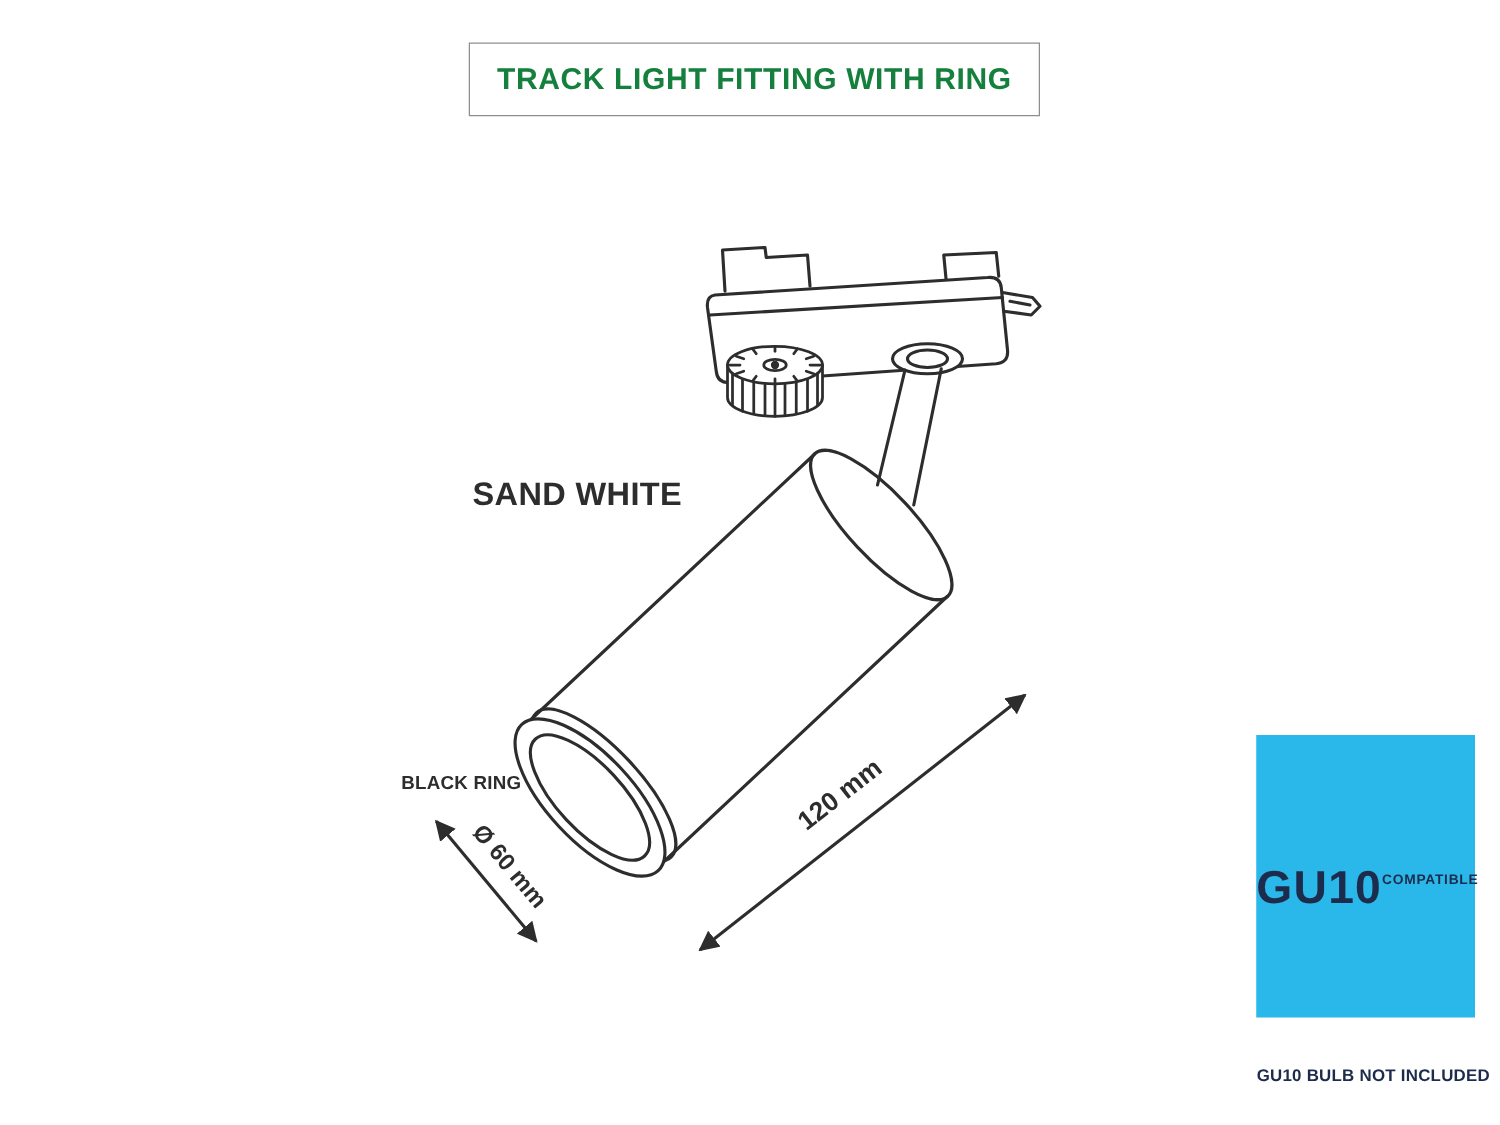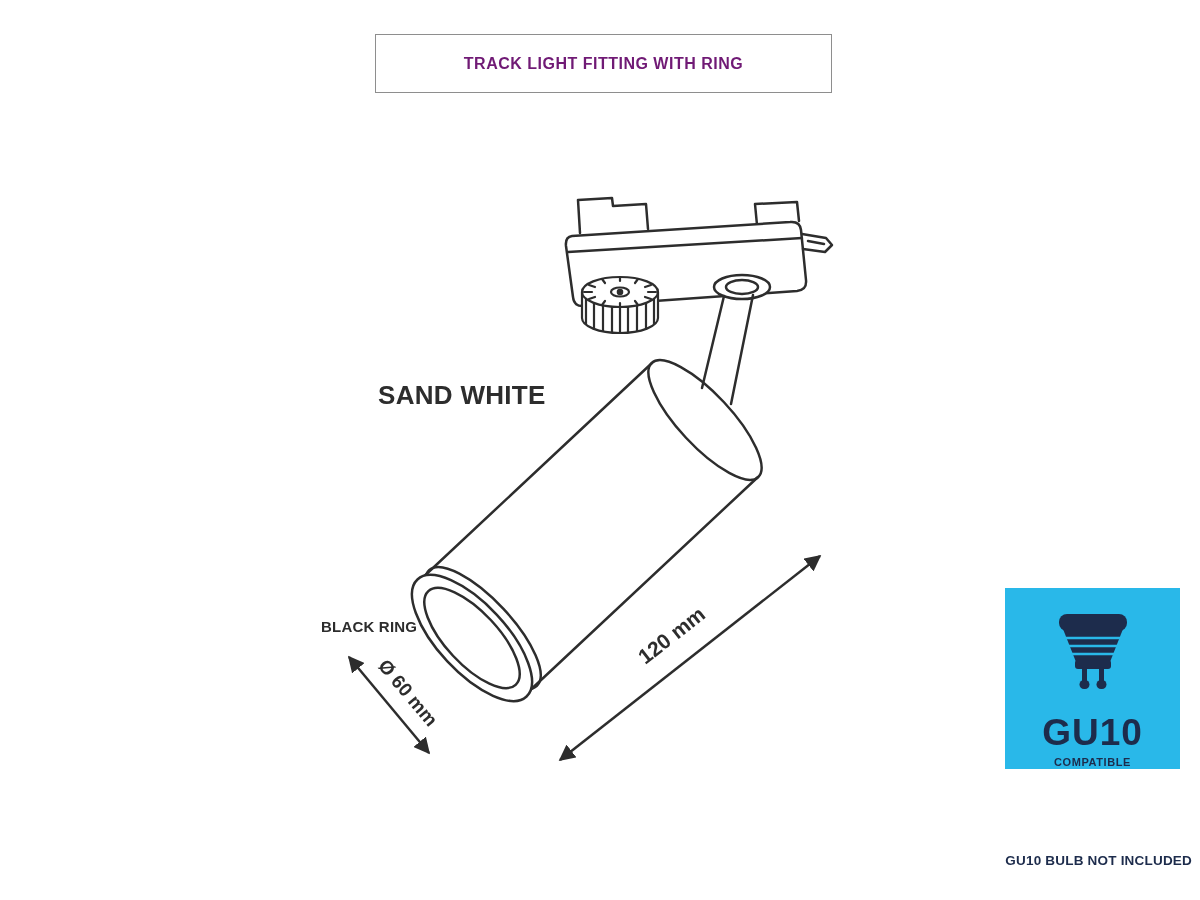--- a/index.html
+++ b/index.html
@@ -6,38 +6,38 @@
   .canvas {
     position:relative; width:1200px; height:900px; background:#ffffff;
     font-family:"Liberation Sans", sans-serif; overflow:hidden;
   }
   .title-box {
     position:absolute; left:375px; top:34px; width:457px; height:59px;
     border:1px solid #8e8e8e; box-sizing:border-box;
     display:flex; align-items:center; justify-content:center;
   }
   .title-box span {
-    font-size:16px; font-weight:bold; color:#701a75; letter-spacing:0.5px;
+    font-size:24px; font-weight:bold; color:#15803d; letter-spacing:0.5px;
     white-space:nowrap;
   }
   svg.drawing { position:absolute; left:0; top:0; width:1200px; height:900px; }
   .finish-label {
     position:absolute; left:378px; top:380px;
     font-size:26px; font-weight:bold; color:#2d2d2d; letter-spacing:0.3px;
   }
   .ring-label {
     position:absolute; left:289px; top:618px;
     font-size:15px; font-weight:bold; color:#2d2d2d; letter-spacing:0.2px;margin-left:32px;
   }
   .dim { font-weight:bold; fill:#2d2d2d; }
   .dim-length { font-size:21px; }
   .dim-diameter { font-size:19px; }
   .gu10-badge {
-    position:absolute; left:1005px; top:588px; width:175px; height:181px;
-    background:#29b8e9; display:flex; flex-direction:column; align-items:center;
+    position:absolute; left:1005px; top:588px; width:175px; height:226px;
+    background:#29b8e9; display:flex; flex-direction:row; align-items:center;
   }
   .bulb-icon { margin-top:26px; }
   .gu10-socket {
     font-size:37px; font-weight:bold; color:#1d2c4c; margin-top:16px;
     letter-spacing:1px; line-height:1;
   }
   .gu10-compatible {
     font-size:11px; font-weight:bold; color:#1d2c4c; margin-top:5px;
     letter-spacing:0.6px;
   }

